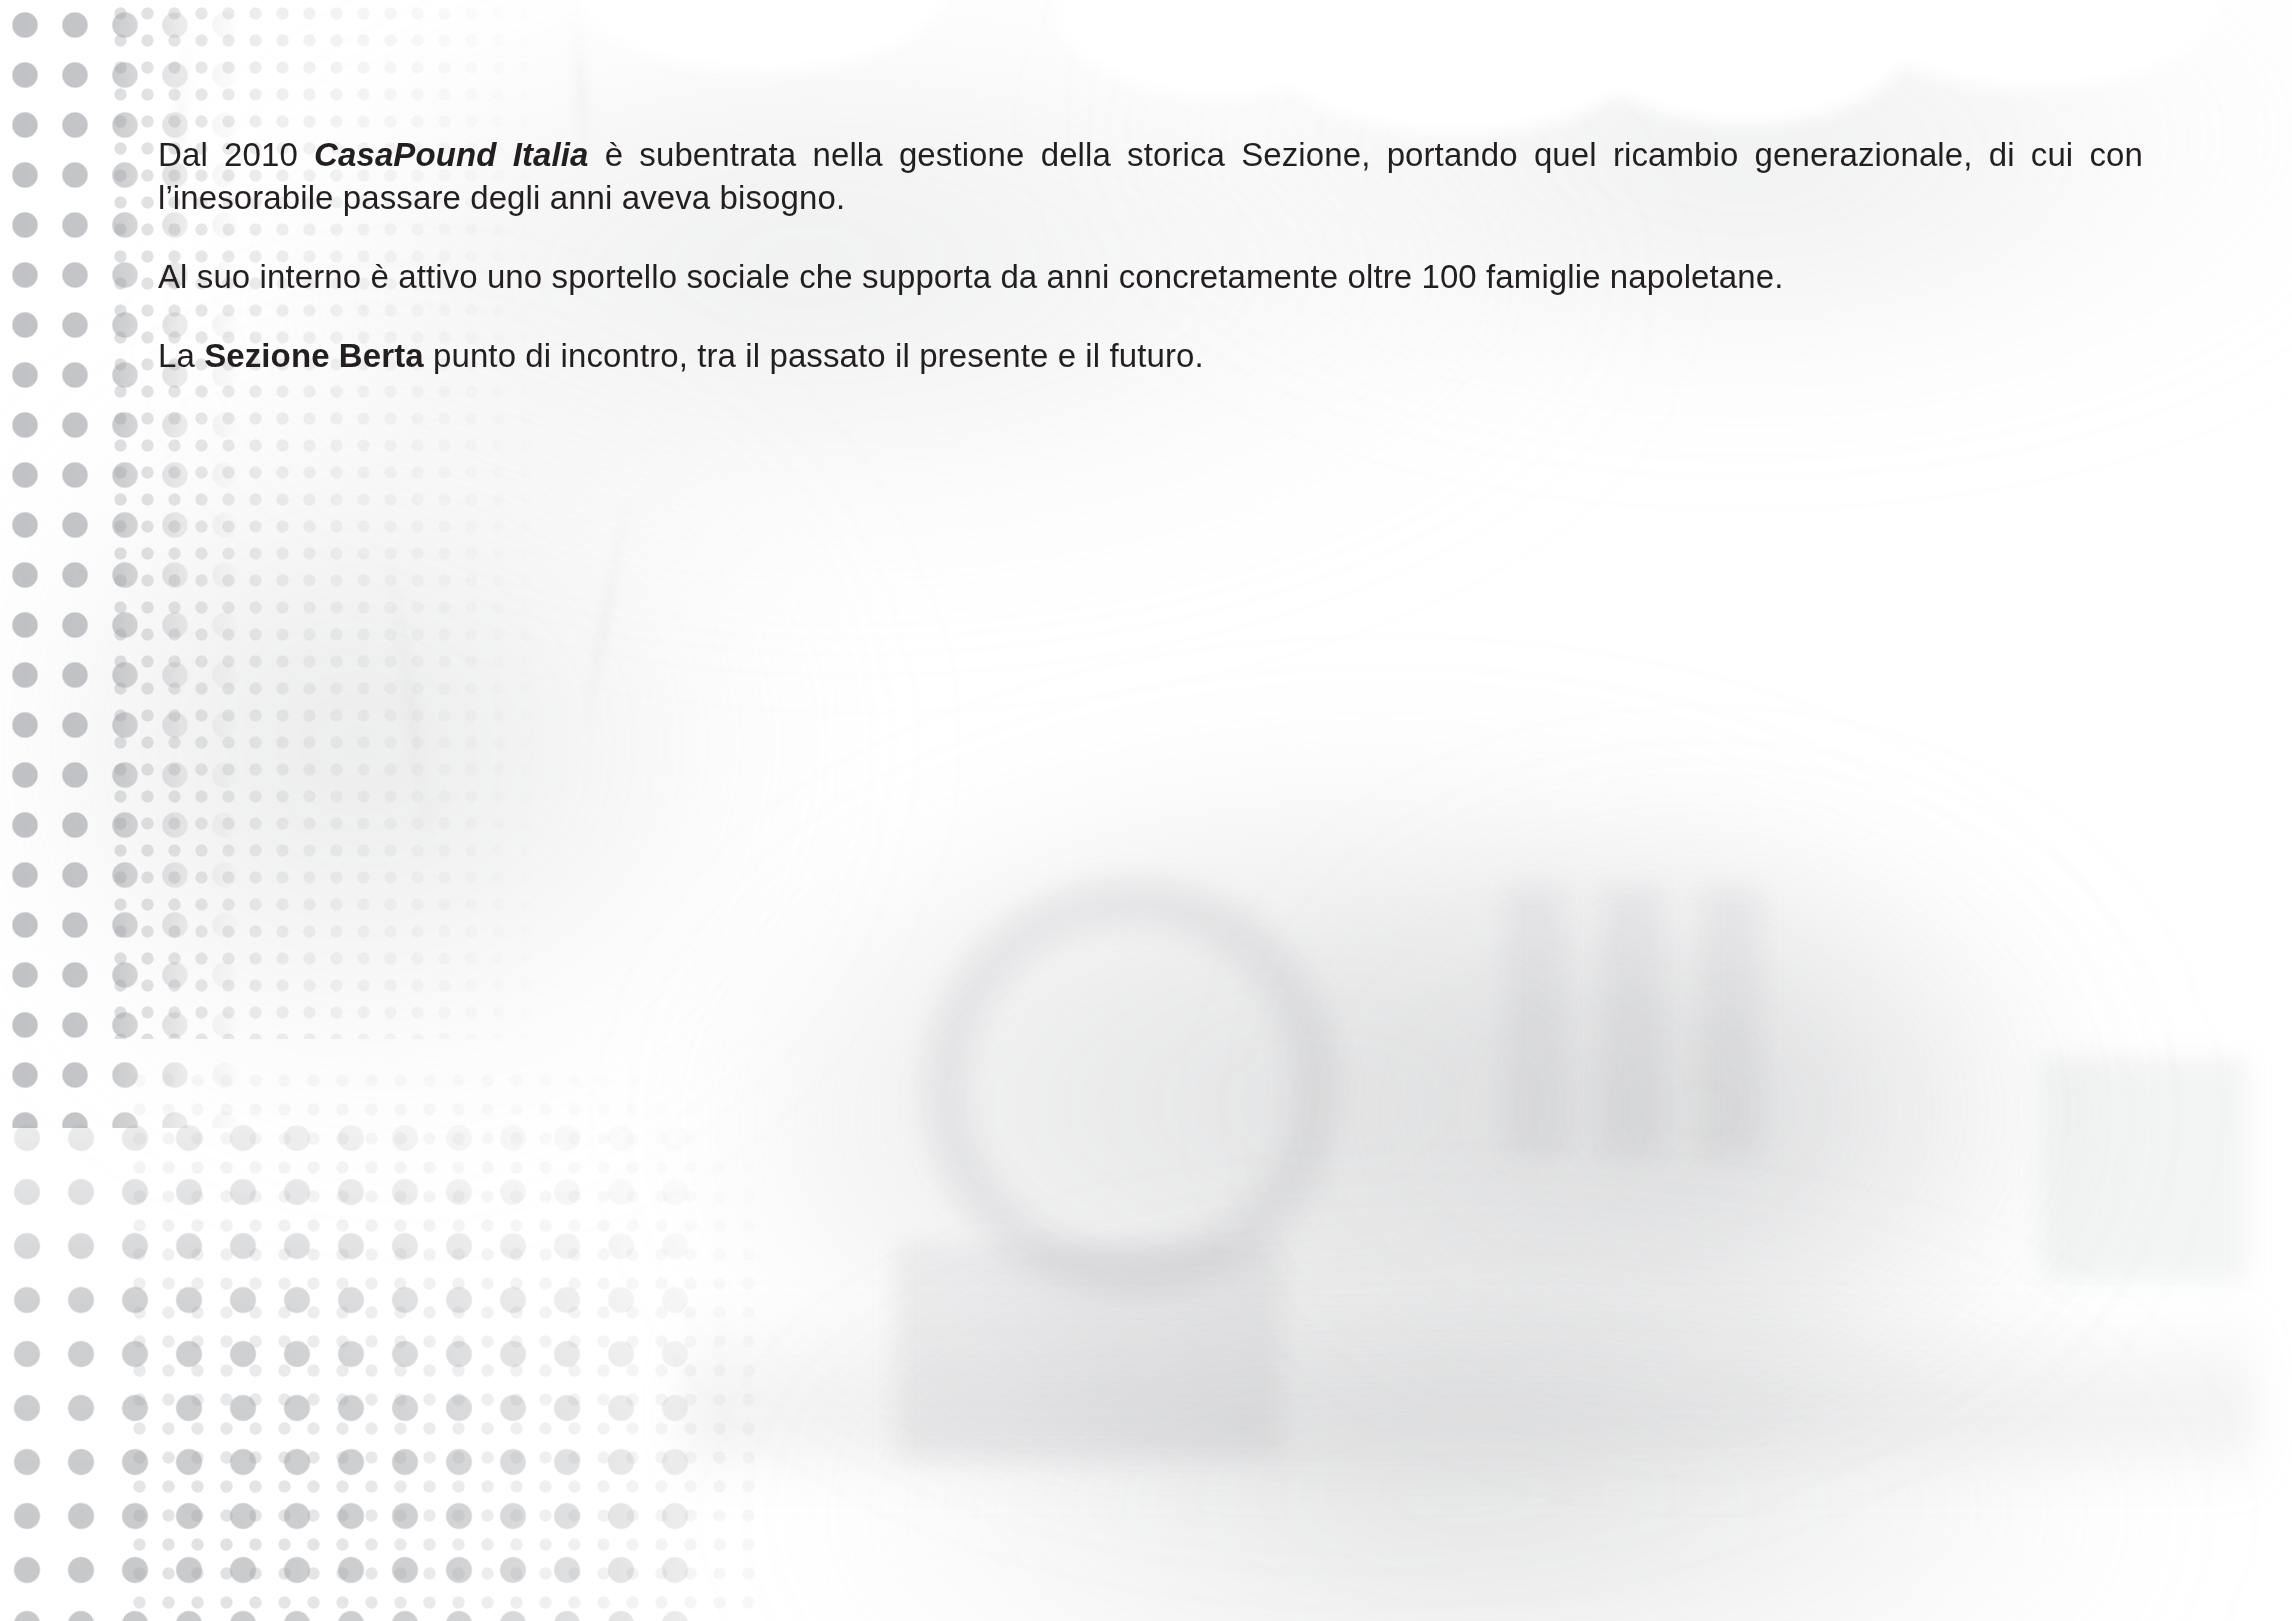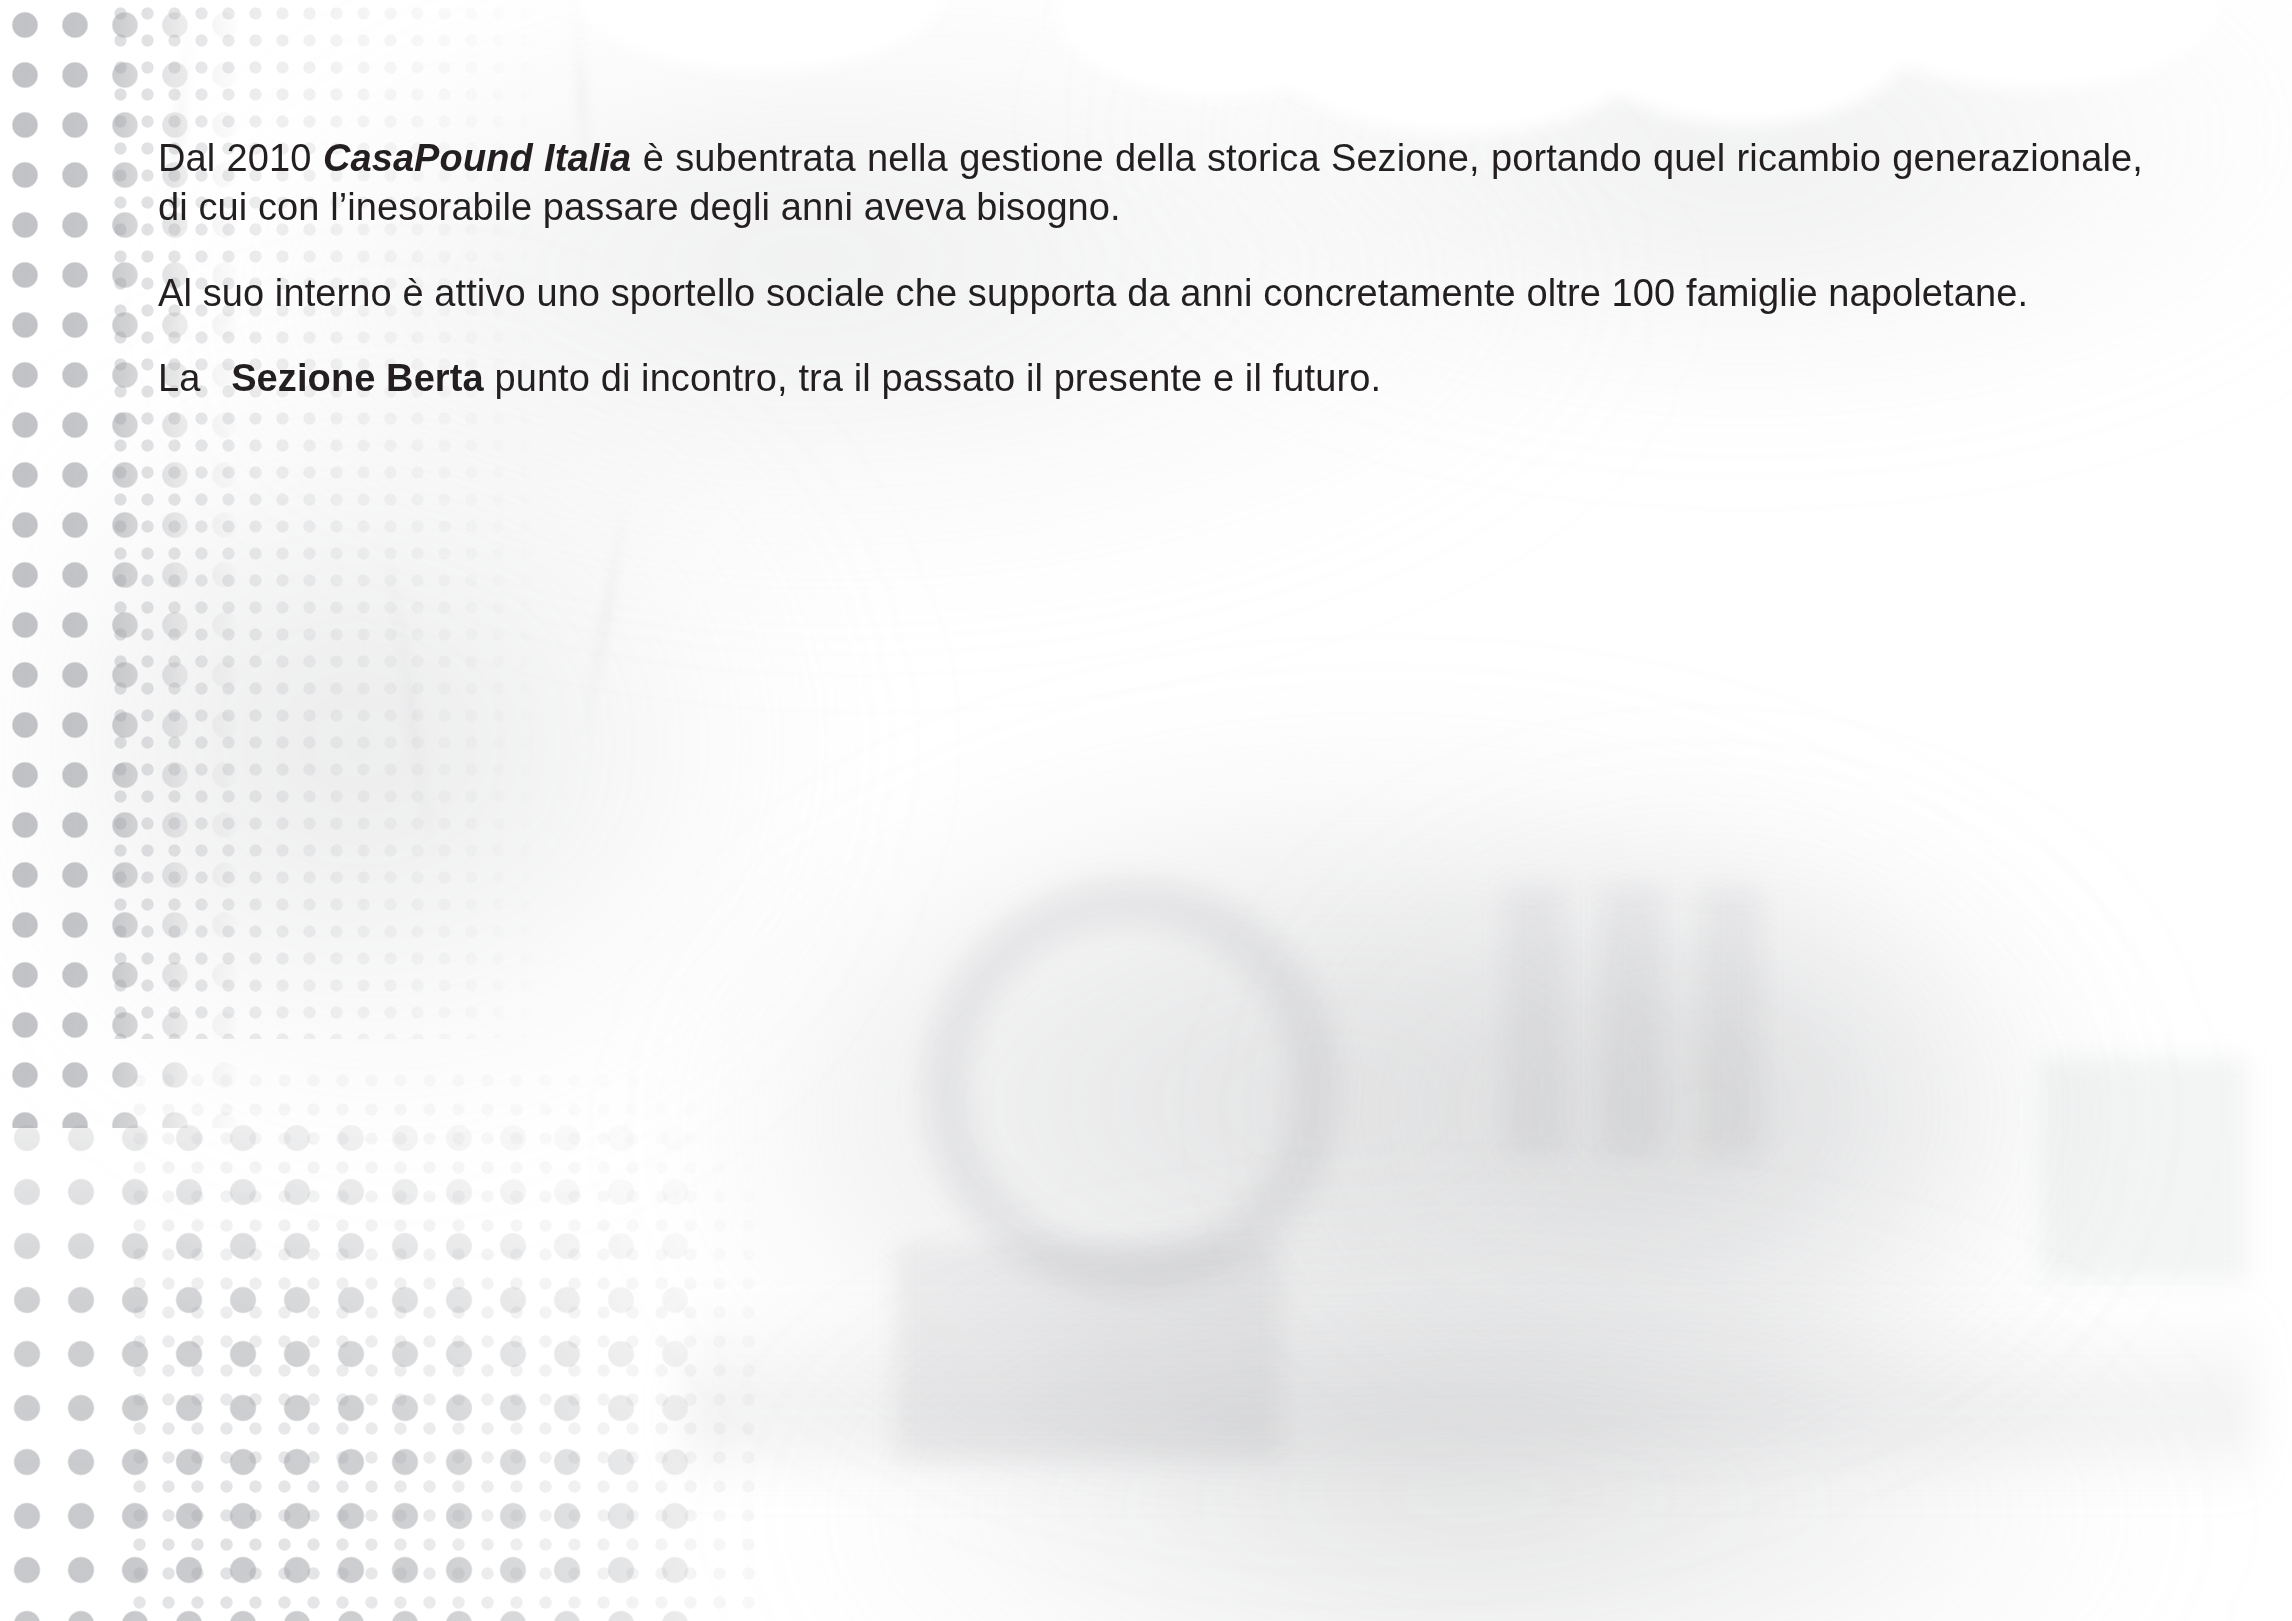--- a/index.html
+++ b/index.html
@@ -152,29 +152,29 @@
   
   #content {
     position: absolute;
     left: 158px;
     top: 134px;
     width: 1985px;
     z-index: 2;
   }
   .para {
     color: #231f20;
-    font-size: 38px;
+    font-size: 33px;
     line-height: 1.30;
     margin: 0 0 36px 0;
     letter-spacing: 0.1px;
   }
   .para:last-child { margin-bottom: 0; }
   .para.justify-lines { text-align: justify; }
   em.it { font-style: italic; font-weight: bold; }
-  strong.bd { font-weight: bold; margin-left: 20px; }
+  strong.bd { font-weight: bold; }
   .nowrapline { display: block; }
 </style>
 </head>
 <body>
 
 <div id="bg-layer">
   <div class="wash wash-d"></div>
   <div class="wash wash-e"></div>
   <div class="wash wash-f"></div>
   <div class="wash wash-a"></div>

